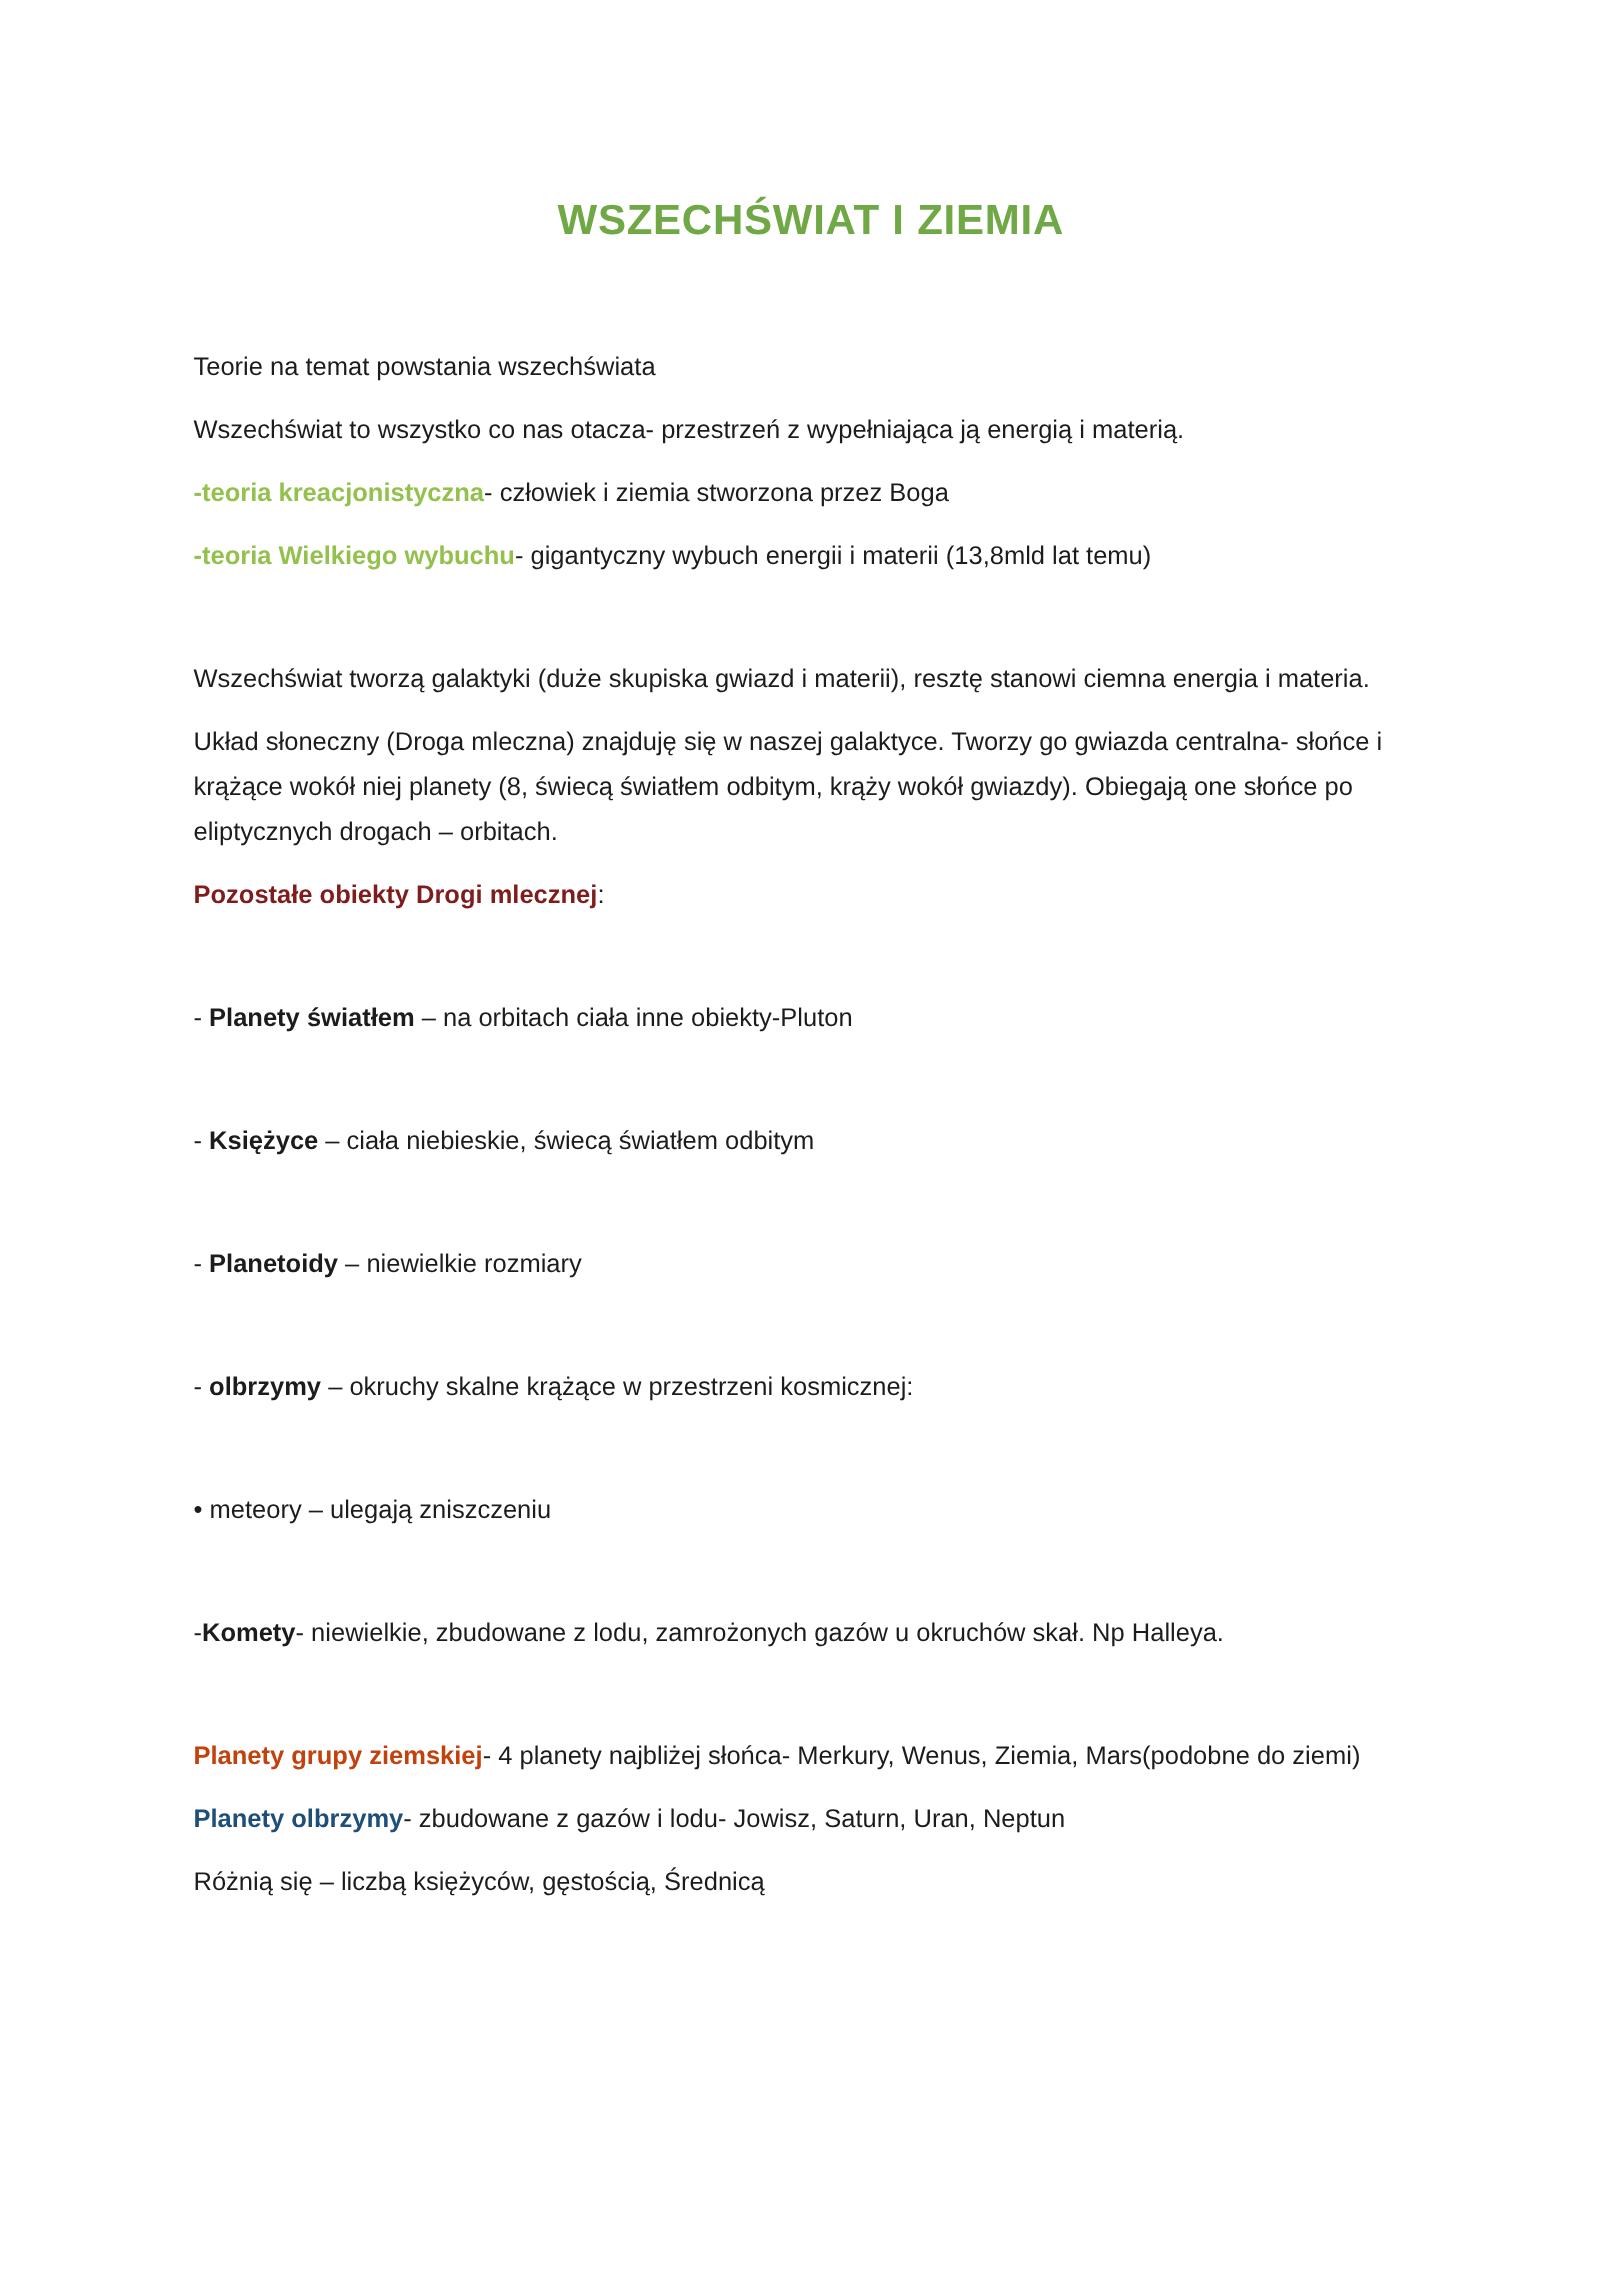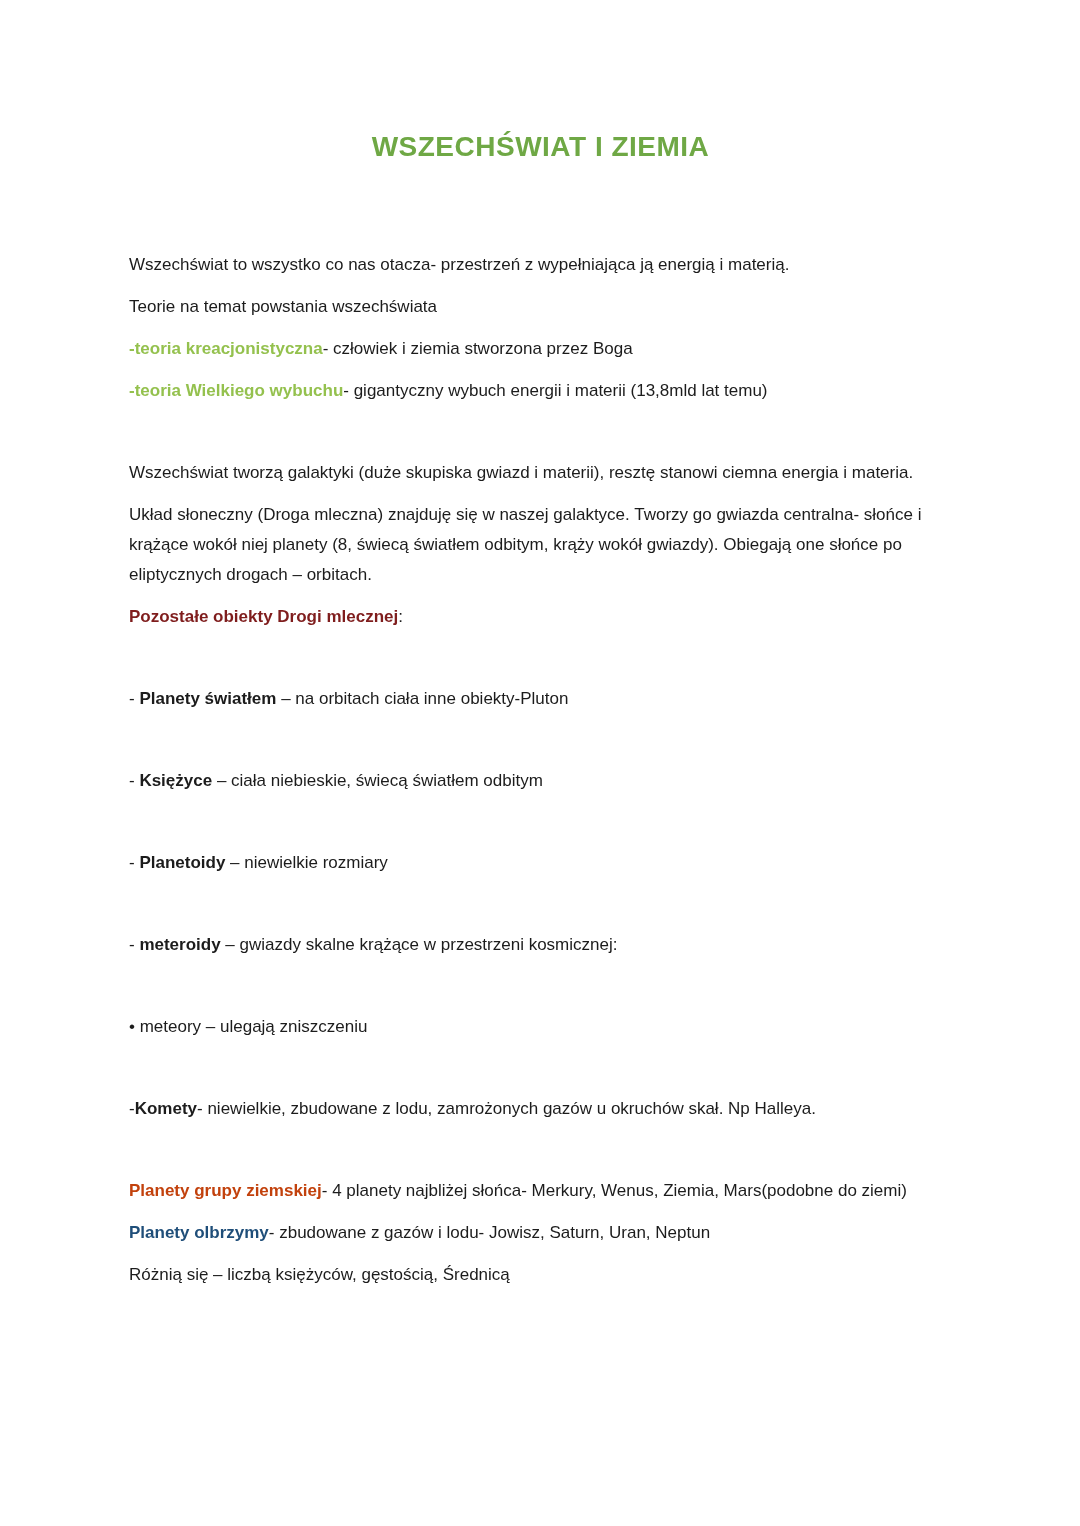--- a/index.html
+++ b/index.html
@@ -13,21 +13,21 @@
     width: 1080px;
     height: 1526px;
     background: #ffffff;
     box-sizing: border-box;
     padding: 130px 128px 40px 129px;
     font-family: "Liberation Sans", "DejaVu Sans", sans-serif;
     color: #1c1c1c;
     overflow: hidden;
   }
   .title {
-    margin: 0 0 86px 0;
+    margin: 0 0 66px 0;
     text-align: center;
     font-size: 28px;
     line-height: 34px;
     font-weight: 700;
     letter-spacing: 0.5px;
   }
   .para {
     margin: 0 0 12px 0;
     font-size: 17px;
     line-height: 30px;
@@ -41,41 +41,41 @@
   }
   b { font-weight: 700; }
 </style>
 </head>
 <body>
 
 <div class="page">
 
   <h1 class="title" style="color: rgb(111, 168, 69);">WSZECHŚWIAT I ZIEMIA</h1>
 
+  <p class="para">Teorie na temat powstania wszechświata</p>
+
   <p class="para">Wszechświat to wszystko co nas otacza- przestrzeń z wypełniająca ją energią i materią.</p>
-
-  <p class="para">Teorie na temat powstania wszechświata</p>
 
   <p class="para"><span class="term" style="color: rgb(148, 193, 78);">-teoria kreacjonistyczna</span><span>- człowiek i ziemia stworzona przez Boga</span></p>
 
   <p class="para gap"><span class="term" style="color: rgb(148, 193, 78);">-teoria Wielkiego wybuchu</span><span>- gigantyczny wybuch energii i materii (13,8mld lat temu)</span></p>
 
   <p class="para">Wszechświat tworzą galaktyki (duże skupiska gwiazd i materii), resztę stanowi ciemna energia i materia.</p>
 
   <p class="para">Układ słoneczny (Droga mleczna) znajduję się w naszej galaktyce. Tworzy go gwiazda centralna- słońce i krążące wokół niej planety (8, świecą światłem odbitym, krąży wokół gwiazdy). Obiegają one słońce po eliptycznych drogach – orbitach.</p>
 
   <p class="para gap"><span class="term" style="color: #7f1d1d;">Pozostałe obiekty Drogi mlecznej</span><span>:</span></p>
 
   <p class="para gap"><span>- </span><b>Planety światłem</b><span> – na orbitach ciała inne obiekty-Pluton</span></p>
 
   <p class="para gap"><span>- </span><b>Księżyce</b><span> – ciała niebieskie, świecą światłem odbitym</span></p>
 
   <p class="para gap"><span>- </span><b>Planetoidy</b><span> – niewielkie rozmiary</span></p>
 
-  <p class="para gap"><span>- </span><b>meteroidy</b><span> – gwiazdy skalne krążące w przestrzeni kosmicznej:</span></p>
+  <p class="para gap"><span>- </span><b>olbrzymy</b><span> – okruchy skalne krążące w przestrzeni kosmicznej:</span></p>
 
 
   <p class="para gap"><span>• </span><span>meteory – ulegają zniszczeniu</span></p>
 
   <p class="para gap"><span>-</span><b>Komety</b><span>- niewielkie, zbudowane z lodu, zamrożonych gazów u okruchów skał. Np Halleya.</span></p>
 
   <p class="para"><span class="term" style="color: #c2410c;">Planety grupy ziemskiej</span><span>- 4 planety najbliżej słońca- Merkury, Wenus, Ziemia, Mars(podobne do ziemi)</span></p>
 
   <p class="para"><span class="term" style="color: rgb(31, 78, 121);">Planety olbrzymy</span><span>- zbudowane z gazów i lodu- Jowisz, Saturn, Uran, Neptun</span></p>
 

